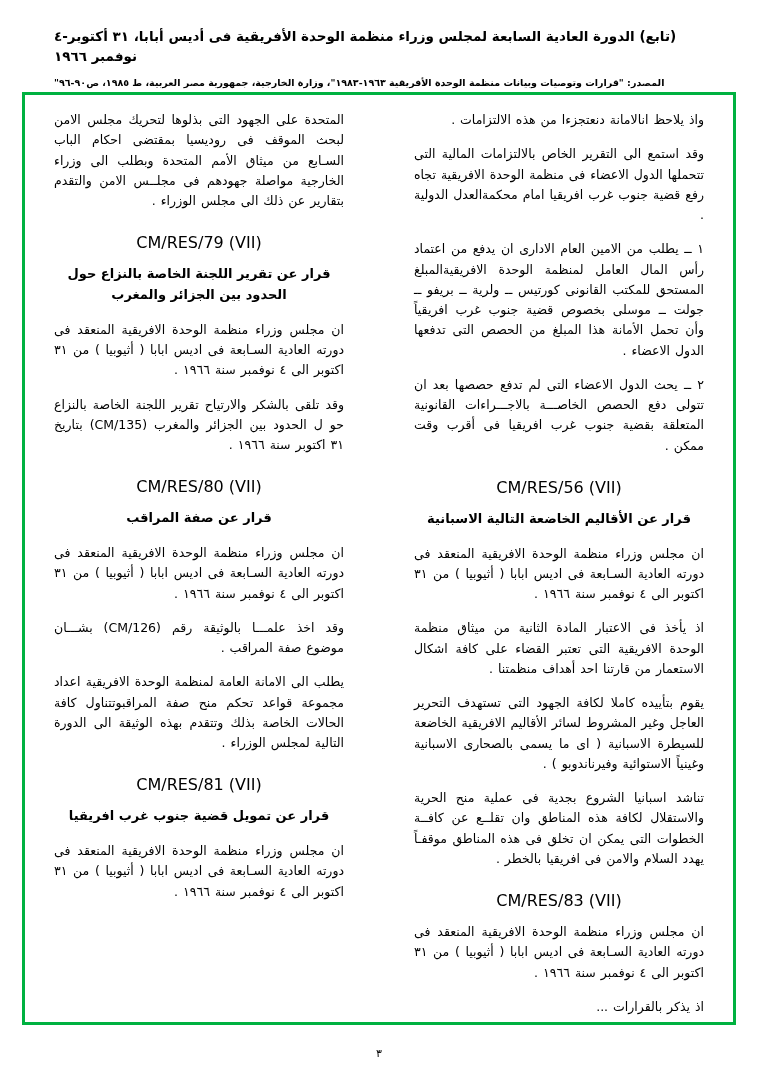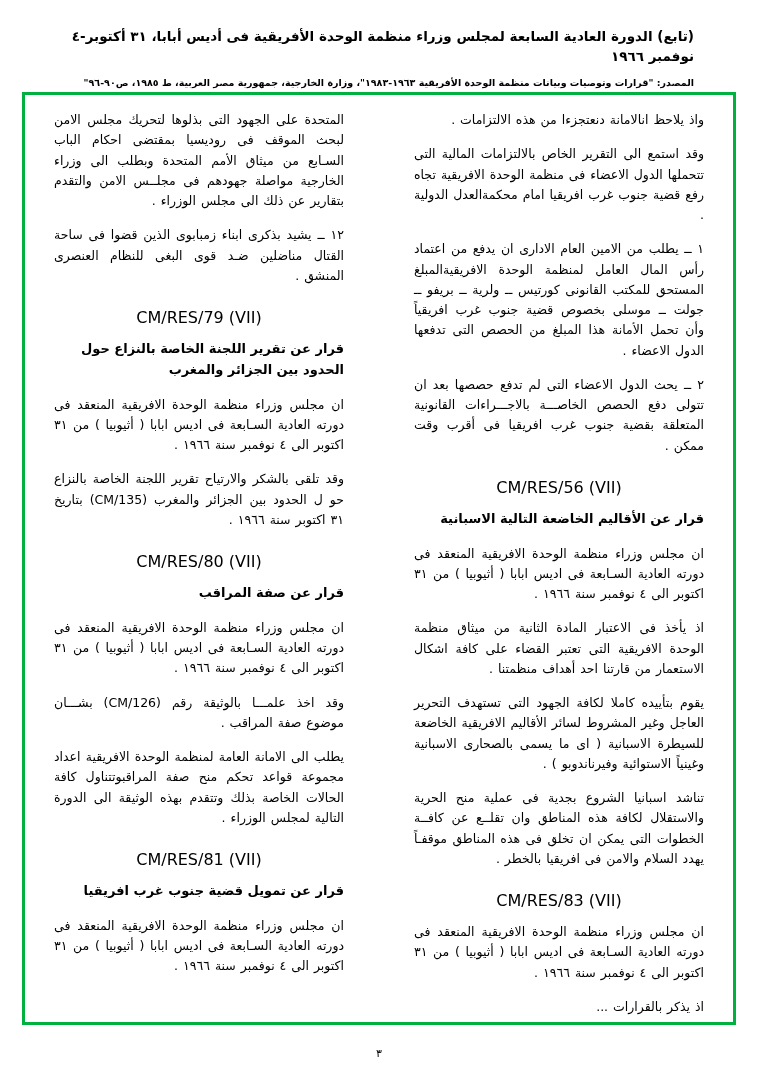--- a/index.html
+++ b/index.html
@@ -18,21 +18,21 @@
   .page {
     width: 758px;
     height: 1078px;
     position: relative;
     box-sizing: border-box;
   }
 
   
   .header {
     padding: 26px 64px 0 54px;
-    text-align: right;
+    text-align: left;
   }
   .header-title {
     font-family: "DejaVu Sans", sans-serif;
     font-size: 13.5px;
     font-weight: bold;
     line-height: 1.5;
     direction: rtl;
     letter-spacing: 0px;
   }
   .header-source {
@@ -88,20 +88,21 @@
     margin: 22px 0 12px 0;
     font-size: 16px;
     direction: ltr;
     text-align: center;
     unicode-bidi: plaintext;
   }
   .res-title {
     margin: 0 0 14px 0;
     font-size: 13px;
     font-weight: bold;
+    text-align: center;
     line-height: 1.6;
     direction: rtl;
   }
 
   
   .footer {
     position: absolute;
     bottom: 18px;
     left: 0;
     right: 0;
@@ -133,21 +134,20 @@
         <p class="para">ان مجلس وزراء منظمة الوحدة الافريقية المنعقد فى دورته العادية السـابعة فى اديس ابابا ( أثيوبيا ) من ٣١ اكتوبر الى ٤ نوفمبر سنة ١٩٦٦ .</p>
         <p class="para">اذ يأخذ فى الاعتبار المادة الثانية من ميثاق منظمة الوحدة الافريقية التى تعتبر القضاء على كافة اشكال الاستعمار من قارتنا احد أهداف منظمتنا .</p>
         <p class="para">يقوم بتأييده كاملا لكافة الجهود التى تستهدف التحرير العاجل وغير المشروط لسائر الأقاليم الافريقية الخاضعة للسيطرة الاسبانية ( اى ما يسمى بالصحارى الاسبانية وغينياً الاستوائية وفيرناندوبو ) .</p>
         <p class="para">تناشد اسبانيا الشروع بجدية فى عملية منح الحرية والاستقلال لكافة هذه المناطق وان تقلــع عن كافــة الخطوات التى يمكن ان تخلق فى هذه المناطق موقفـاً يهدد السلام والامن فى افريقيا بالخطر .</p>
         <div class="res-code">CM/RES/83 (VII)</div>
         <p class="para">ان مجلس وزراء منظمة الوحدة الافريقية المنعقد فى دورته العادية السـابعة فى اديس ابابا ( أثيوبيا ) من ٣١ اكتوبر الى ٤ نوفمبر سنة ١٩٦٦ .</p>
         <p class="para">اذ يذكر بالقرارات ...</p>
       </div>
     <div class="col" id="col-left">
         <p class="para">المتحدة على الجهود التى بذلوها لتحريك مجلس الامن لبحث الموقف فى روديسيا بمقتضى احكام الباب السـابع من ميثاق الأمم المتحدة وبطلب الى وزراء الخارجية مواصلة جهودهم فى مجلــس الامن والتقدم بتقارير عن ذلك الى مجلس الوزراء .</p>
-        <p class="para">١٢ ــ يشيد بذكرى ابناء زمبابوى الذين قضوا فى ساحة القتال مناضلين ضـد قوى البغى للنظام العنصرى المنشق .</p>
         <div class="res-code">CM/RES/79 (VII)</div>
         <div class="res-title">قرار عن تقرير اللجنة الخاصة بالنزاع حول الحدود بين الجزائر والمغرب</div>
         <p class="para">ان مجلس وزراء منظمة الوحدة الافريقية المنعقد فى دورته العادية السـابعة فى اديس ابابا ( أثيوبيا ) من ٣١ اكتوبر الى ٤ نوفمبر سنة ١٩٦٦ .</p>
         <p class="para">وقد تلقى بالشكر والارتياح تقرير اللجنة الخاصة بالنزاع حو ل الحدود بين الجزائر والمغرب (CM/135) بتاريخ ٣١ اكتوبر سنة ١٩٦٦ .</p>
         <div class="res-code">CM/RES/80 (VII)</div>
         <div class="res-title">قرار عن صفة المراقب</div>
         <p class="para">ان مجلس وزراء منظمة الوحدة الافريقية المنعقد فى دورته العادية السـابعة فى اديس ابابا ( أثيوبيا ) من ٣١ اكتوبر الى ٤ نوفمبر سنة ١٩٦٦ .</p>
         <p class="para">وقد اخذ علمـــا بالوثيقة رقم (CM/126) بشـــان موضوع صفة المراقب .</p>
         <p class="para">يطلب الى الامانة العامة لمنظمة الوحدة الافريقية اعداد مجموعة قواعد تحكم منح صفة المراقبوتتناول كافة الحالات الخاصة بذلك وتتقدم بهذه الوثيقة الى الدورة التالية لمجلس الوزراء .</p>
         <div class="res-code">CM/RES/81 (VII)</div>

